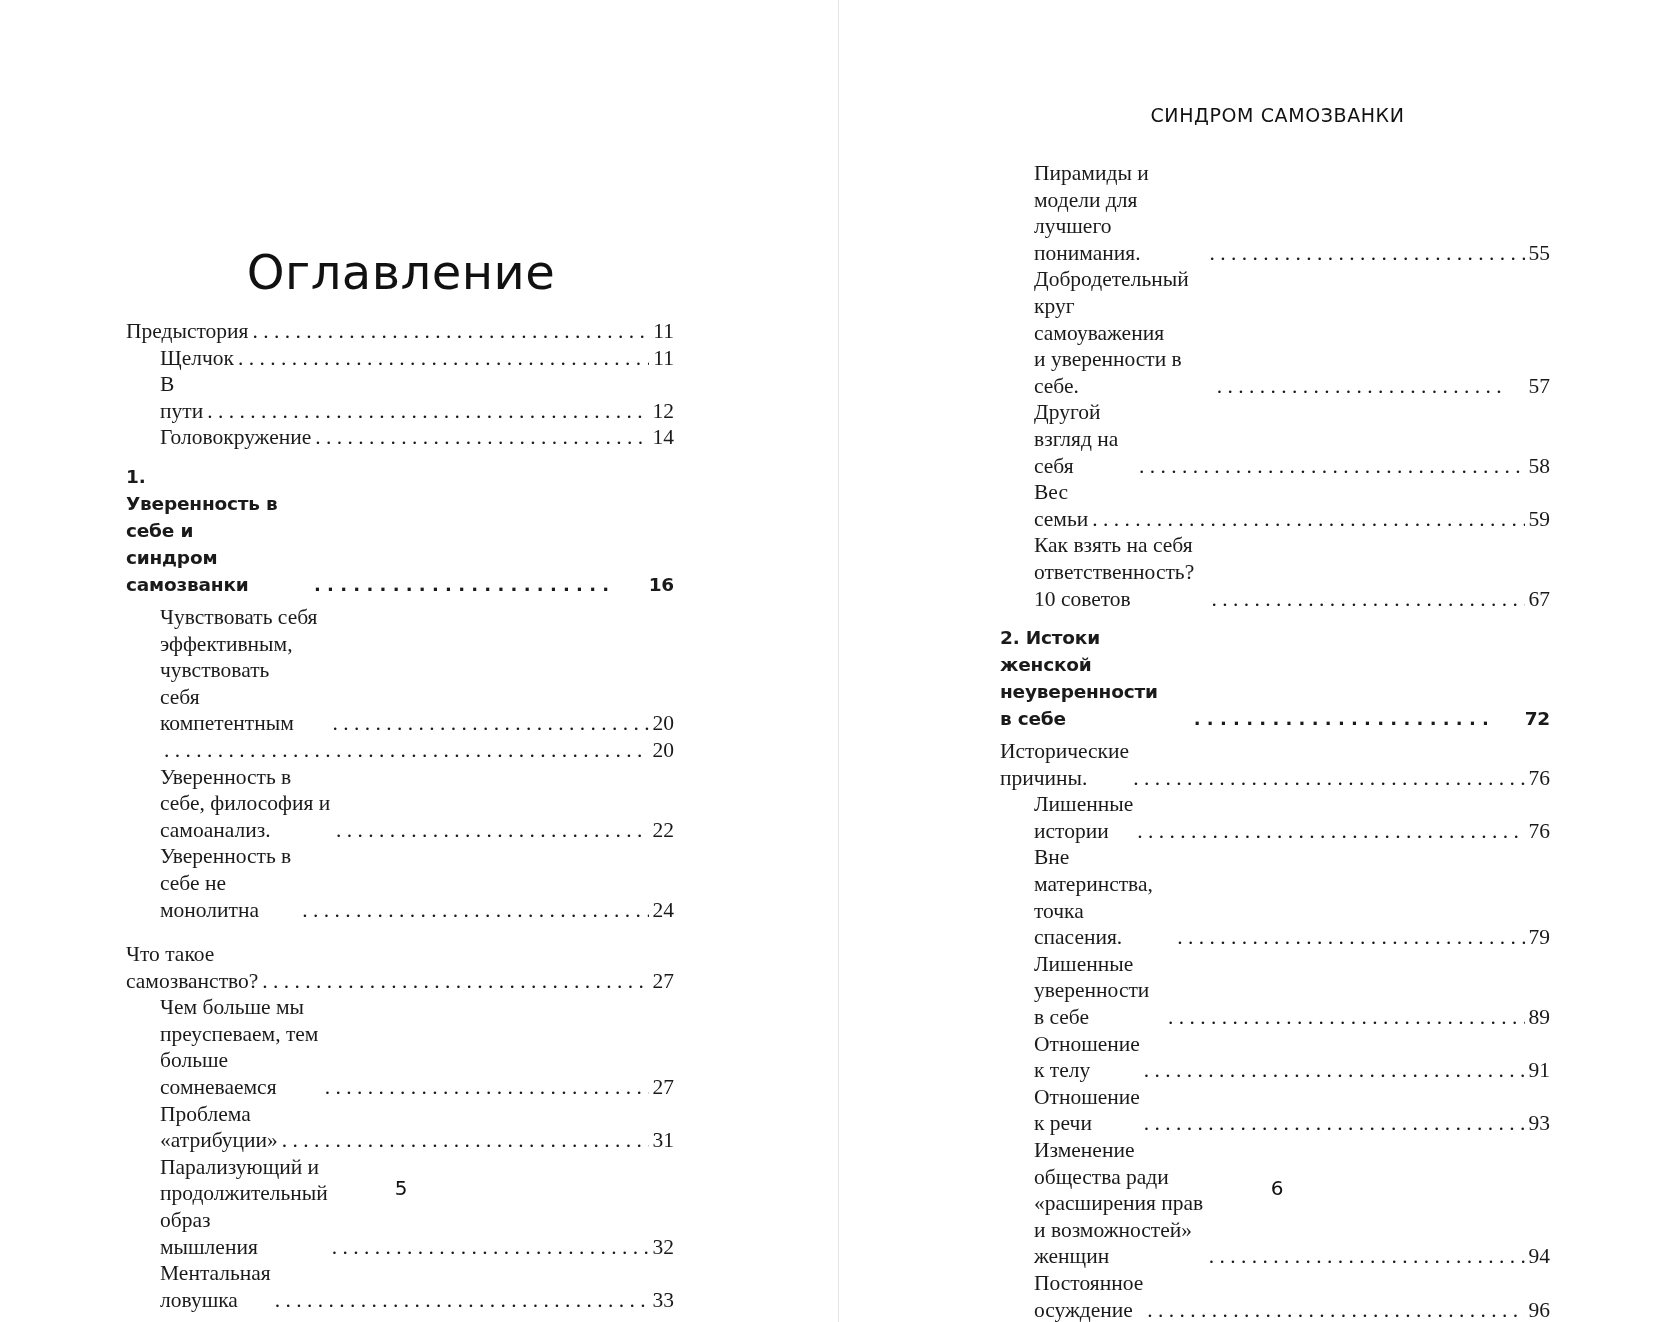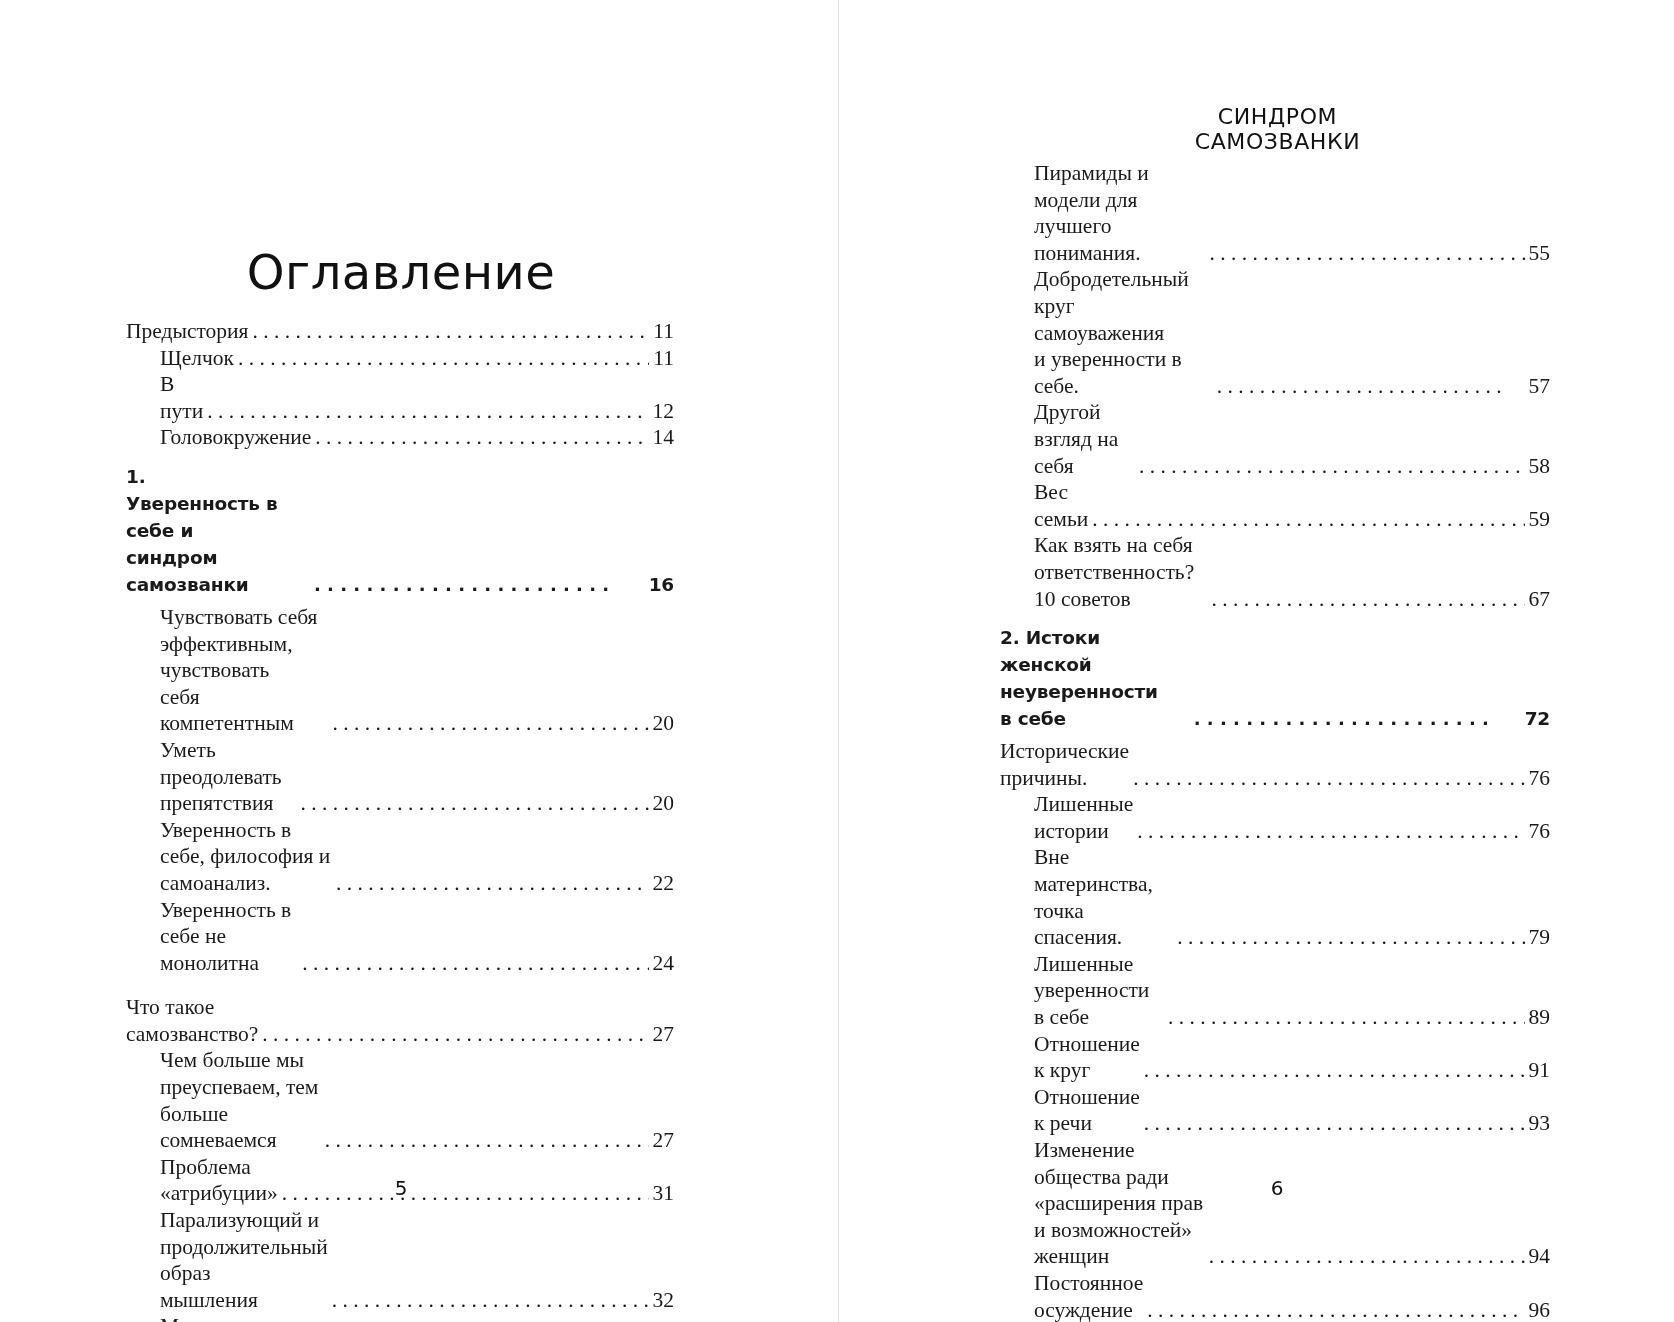--- a/index.html
+++ b/index.html
@@ -6,21 +6,21 @@
   body { width: 1674px; height: 1322px; position: relative; overflow: hidden; color: #1a1a1a; }
   .page { position: absolute; top: 0; height: 956px; }
   .page-left { left: 0; width: 838px; }
   .gutter { position: absolute; left: 838px; top: 0; width: 1px; height: 1322px; background: #e4e4e4; }
   .toc-title {
     position: absolute; left: 0; width: 802px; top: 212px; text-align: center;
     font-family: "DejaVu Sans", sans-serif; font-size: 48px; font-weight: normal; letter-spacing: 0.5px; color: #111;
   }
   .running-head {
     position: absolute; left: 1145px; width: 265px; top: 104px; text-align: center;
-    font-family: "DejaVu Sans", sans-serif; font-size: 22px; letter-spacing: 0.6px; color: #111;
+    font-family: "DejaVu Sans", sans-serif; font-size: 19px; letter-spacing: 0.6px; color: #111;
   }
   .folio {
     position: absolute; top: 1176px; font-family: "DejaVu Sans", sans-serif; font-size: 20px; color: #111;
     width: 40px; text-align: center;
   }
   .folio-left { left: 381px; }
   .folio-right { left: 1257px; }
   .toc { position: absolute; margin: 0; padding: 0; list-style: none; }
   .toc-left { left: 126px; width: 548px; top: 318px; }
   .toc-right { left: 1000px; width: 550px; top: 160px; }
@@ -78,21 +78,20 @@
         <span class="text"><span>1. Уверенность в себе и синдром самозванки</span></span>
         <span class="leader"></span>
         <span class="pg">16</span>
       </li>
       <li class="entry l2" style="flex-wrap: nowrap;">
         <span class="text"><span class="cont">Чувствовать себя эффективным, чувствовать</span><span>себя компетентным</span></span>
         <span class="leader"></span>
         <span class="pg">20</span>
       </li>
       <li class="entry l2">
-        <span class="text"><span>Уметь преодолевать препятствия</span></span>
         <span class="leader"></span>
         <span class="pg">20</span>
       </li>
       <li class="entry l2">
         <span class="text"><span>Уверенность в себе, философия и самоанализ.</span></span>
         <span class="leader"></span>
         <span class="pg">22</span>
       </li>
       <li class="entry l2">
         <span class="text"><span>Уверенность в себе не монолитна</span></span>
@@ -177,21 +176,21 @@
         <span class="text"><span>Вне материнства, точка спасения.</span></span>
         <span class="leader"></span>
         <span class="pg">79</span>
       </li>
       <li class="entry l2">
         <span class="text"><span>Лишенные уверенности в себе</span></span>
         <span class="leader"></span>
         <span class="pg">89</span>
       </li>
       <li class="entry l2">
-        <span class="text"><span>Отношение к круг</span></span>
+        <span class="text"><span>Отношение к телу</span></span>
         <span class="leader"></span>
         <span class="pg">91</span>
       </li>
       <li class="entry l2">
         <span class="text"><span>Отношение к речи</span></span>
         <span class="leader"></span>
         <span class="pg">93</span>
       </li>
       <li class="entry l2" style="flex-wrap: nowrap;">
         <span class="text"><span class="cont">Изменение общества ради «расширения прав</span><span>и возможностей» женщин</span></span>

